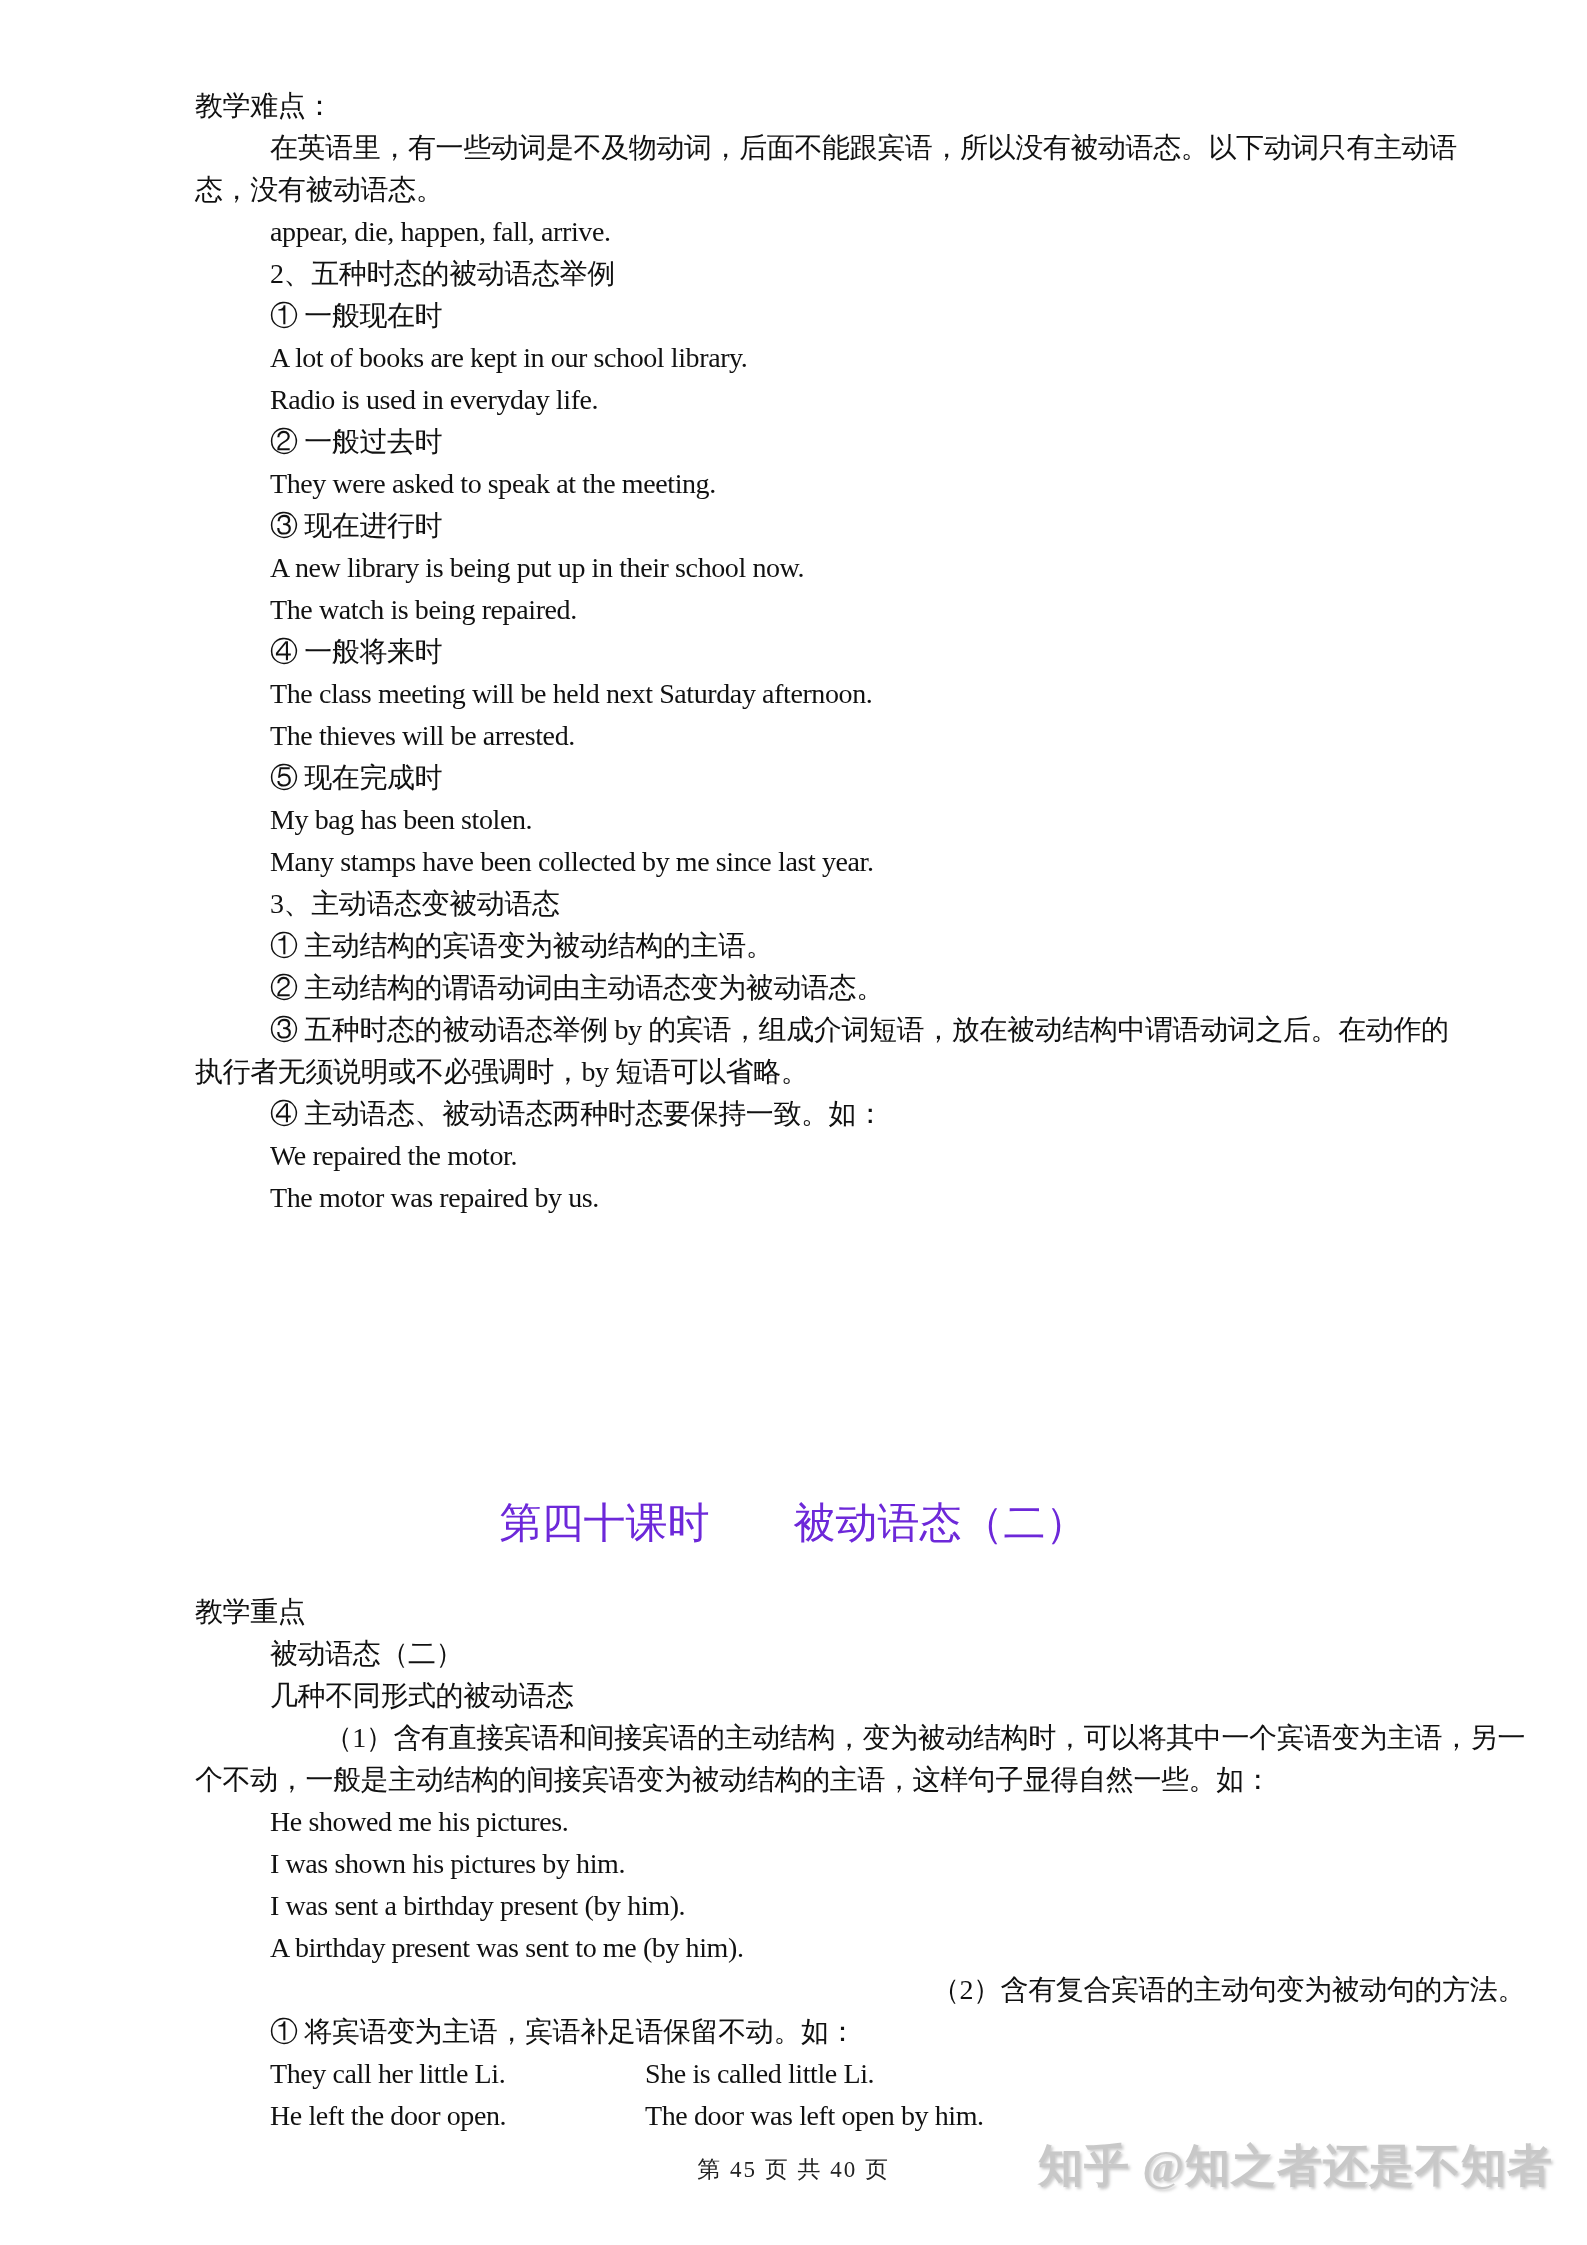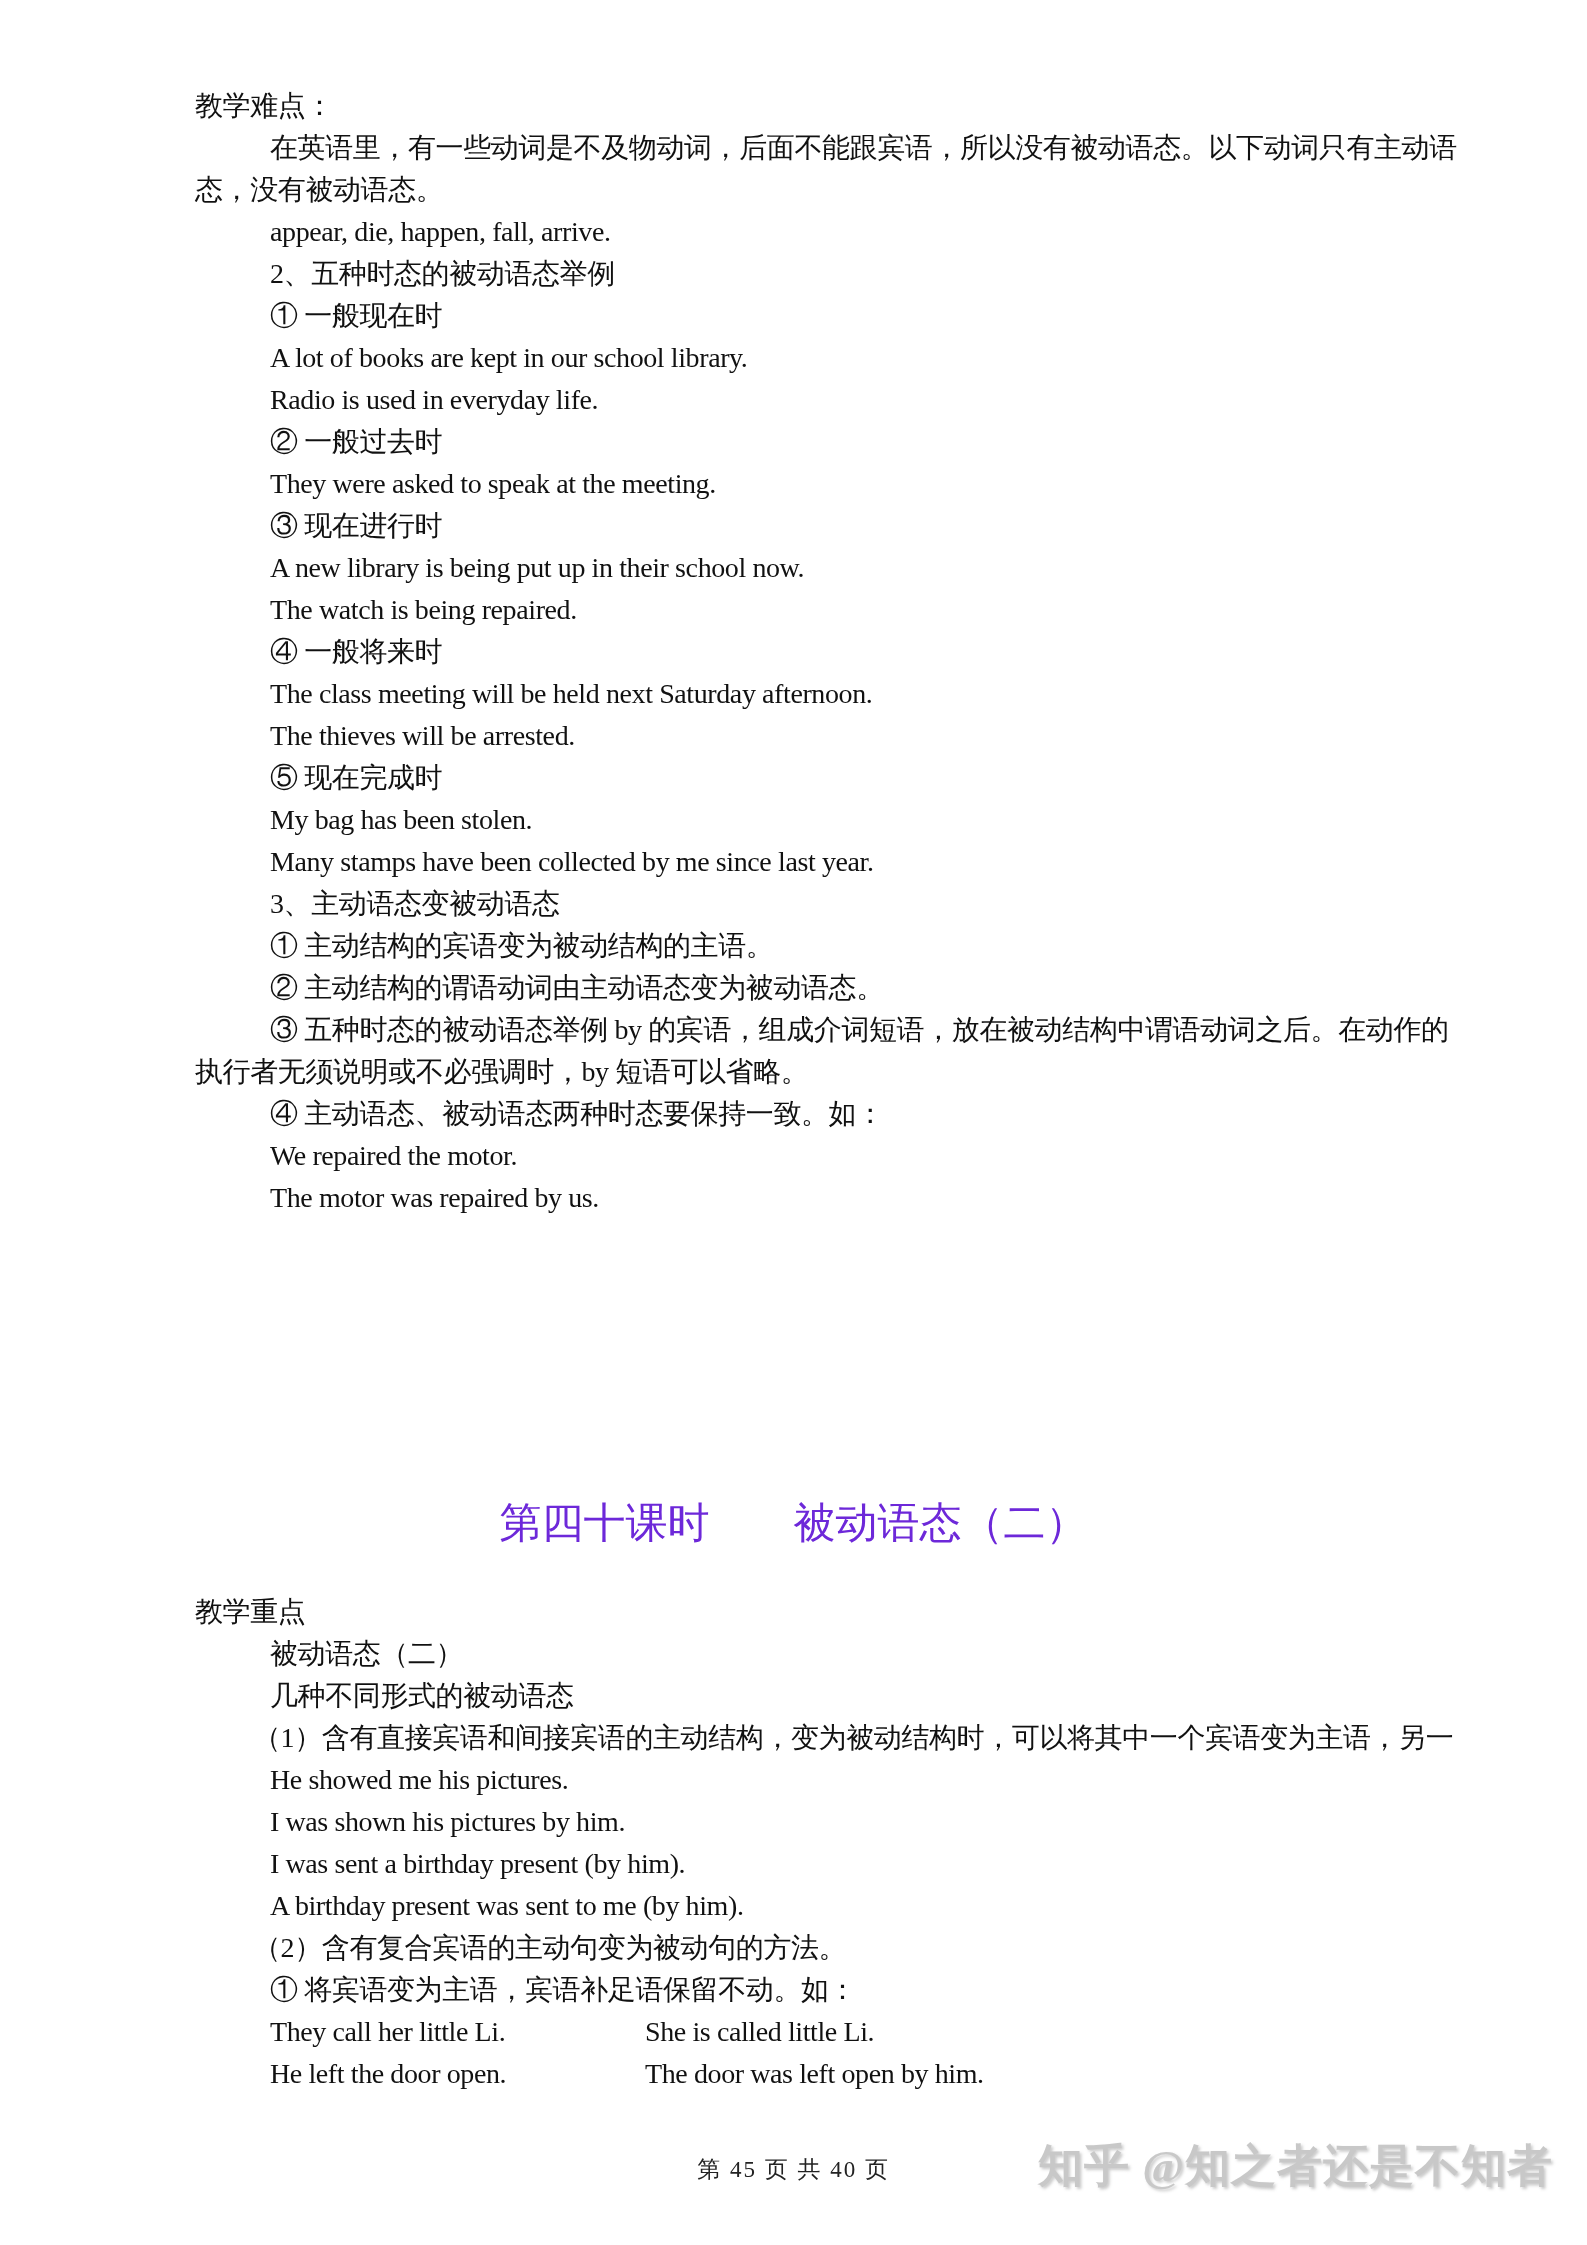--- a/index.html
+++ b/index.html
@@ -16,21 +16,21 @@
   #section1 { top: 85px; }
   #section2 { top: 1591px; }
   .line {
     white-space: pre;
     height: 42px;
     line-height: 42px;
     font-size: 28px;
     letter-spacing: -0.4px;
   }
   .indent1 { padding-left: 75px; }
-  .indent2 { padding-left: 58px; }
+  .indent2 { padding-left: 58px; text-align: right; }
   .col1 { display: inline-block; width: 375px; }
   .heading {
     position: absolute;
     top: 1495px; left: 0;
     width: 1587px;
     margin: 0;
     text-align: center;
     font-size: 42px;
     font-weight: 400;
     line-height: 56px;
@@ -92,20 +92,21 @@
       <div class="line indent1">The motor was repaired by us.</div>
     </div>
 
   <h1 class="heading" id="lesson-heading" style="color: #6d28d9;">第四十课时　　被动语态（二）</h1>
 
   <div class="textblock" id="section2">
       <div class="line">教学重点</div>
       <div class="line indent1">被动语态（二）</div>
       <div class="line indent1">几种不同形式的被动语态</div>
       <div class="line indent2">（1）含有直接宾语和间接宾语的主动结构，变为被动结构时，可以将其中一个宾语变为主语，另一</div>
+      <div class="line">个不动，一般是主动结构的间接宾语变为被动结构的主语，这样句子显得自然一些。如：</div>
       <div class="line indent1">He showed me his pictures.</div>
       <div class="line indent1">I was shown his pictures by him.</div>
       <div class="line indent1">I was sent a birthday present (by him).</div>
       <div class="line indent1">A birthday present was sent to me (by him).</div>
       <div class="line indent2">（2）含有复合宾语的主动句变为被动句的方法。</div>
       <div class="line indent1">① 将宾语变为主语，宾语补足语保留不动。如：</div>
       <div class="line indent1"><span class="col1">They call her little Li.</span><span>She is called little Li.</span></div>
       <div class="line indent1"><span class="col1">He left the door open.</span><span>The door was left open by him.</span></div>
     </div>
 

